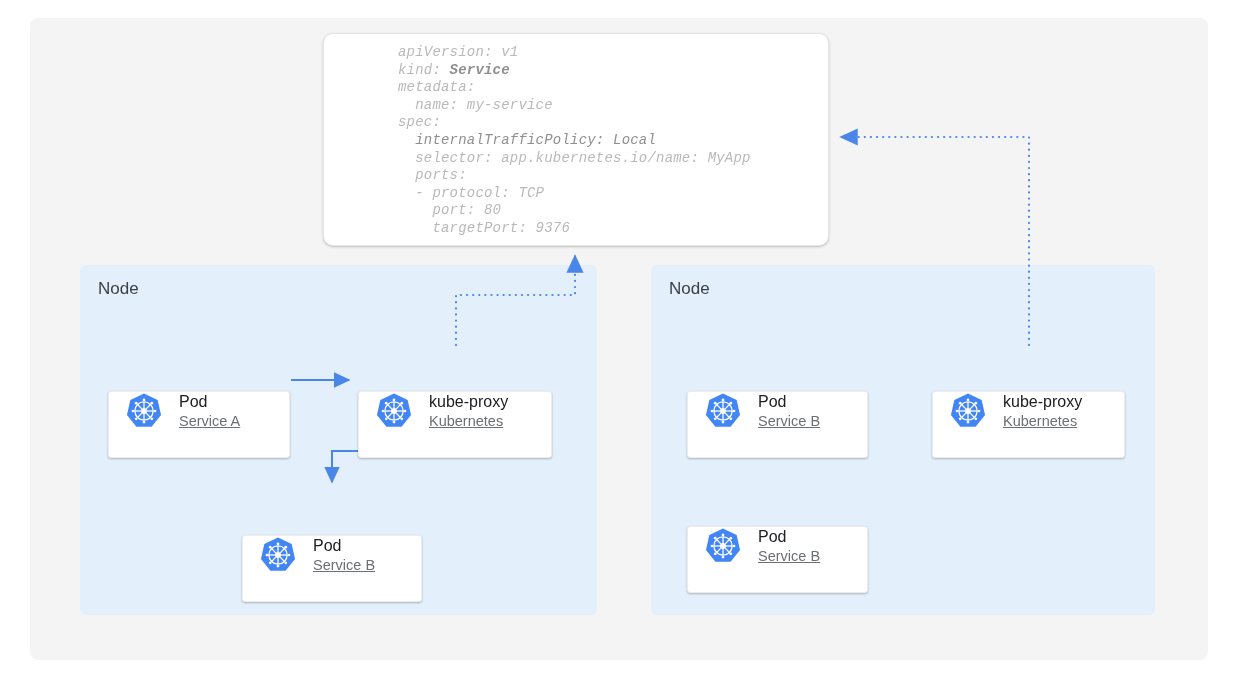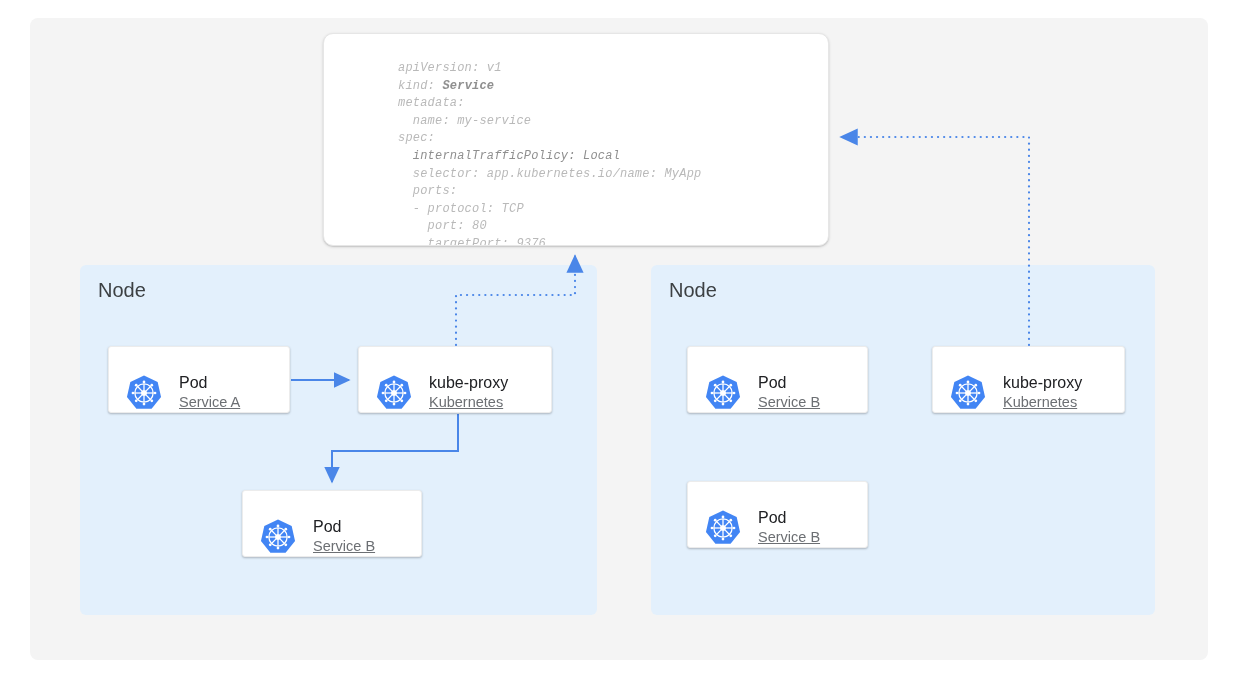--- a/index.html
+++ b/index.html
@@ -43,23 +43,23 @@
     background: #ffffff;
     border: 1px solid #e6e6e6;
     border-radius: 10px;
     box-shadow: 0 1px 3px rgba(0,0,0,0.16), 0 1px 1px rgba(0,0,0,0.07);
     box-sizing: border-box;
     overflow: hidden;
   }
   .manifest-code {
     position: absolute;
     left: 74px;
-    top: 26px;
+    top: 10px;
     font-family: "Liberation Mono", "DejaVu Sans Mono", monospace;
-    font-size: 12px;
+    font-size: 14px;
     line-height: 17.6px;
     font-style: italic;
     color: #b9b9b9;
     white-space: pre;
     letter-spacing: 0.2px;
   }
   .manifest-code .ln { display: block; height: 17.6px; }
   .manifest-code b {
     font-weight: bold;
     color: #8f8f8f;
@@ -72,37 +72,38 @@
   
   .node {
     position: absolute;
     background: #e3f0fc;
     border-radius: 6px;
   }
   .node-label {
     position: absolute;
     left: 18px;
     top: 14px;
-    font-size: 20px;
+    font-size: 17px;
     color: #3c4043;
     font-family: "Liberation Sans", sans-serif;
   }
   #node-left  { left: 80px;  top: 265px; width: 517px; height: 350px; }
   #node-right { left: 651px; top: 265px; width: 504px; height: 350px; }
 
   
   .card {
     position: absolute;
     background: #ffffff;
     border: 1px solid #ececec;
     border-radius: 3px;
     box-shadow: 0 1px 2px rgba(0,0,0,0.18), 0 1px 3px rgba(0,0,0,0.08);
     box-sizing: border-box;
     display: flex;
-    align-items: flex-end;
+    align-items: flex-start;
+    margin-top: 45px;
   }
   .card .k8s-ico {
     width: 38px;
     height: 38px;
     margin-left: 16px;
     flex: 0 0 38px;
   }
   .card .card-text {
     margin-left: 16px;
     display: flex;

